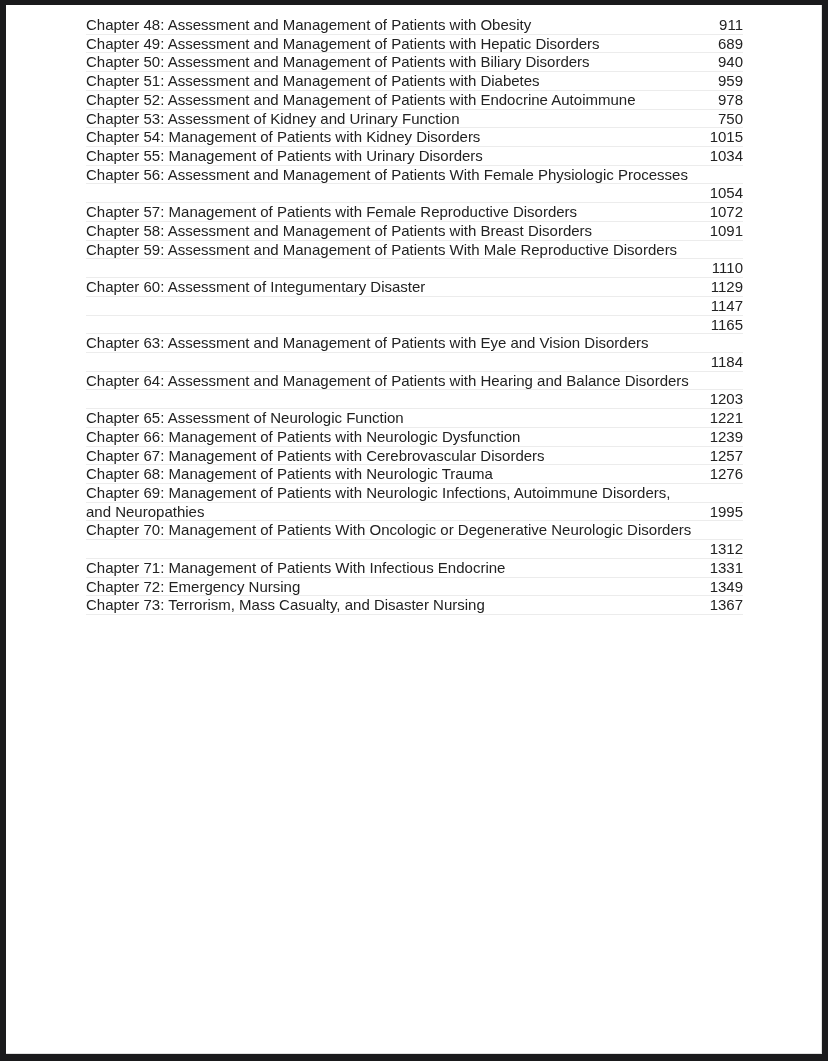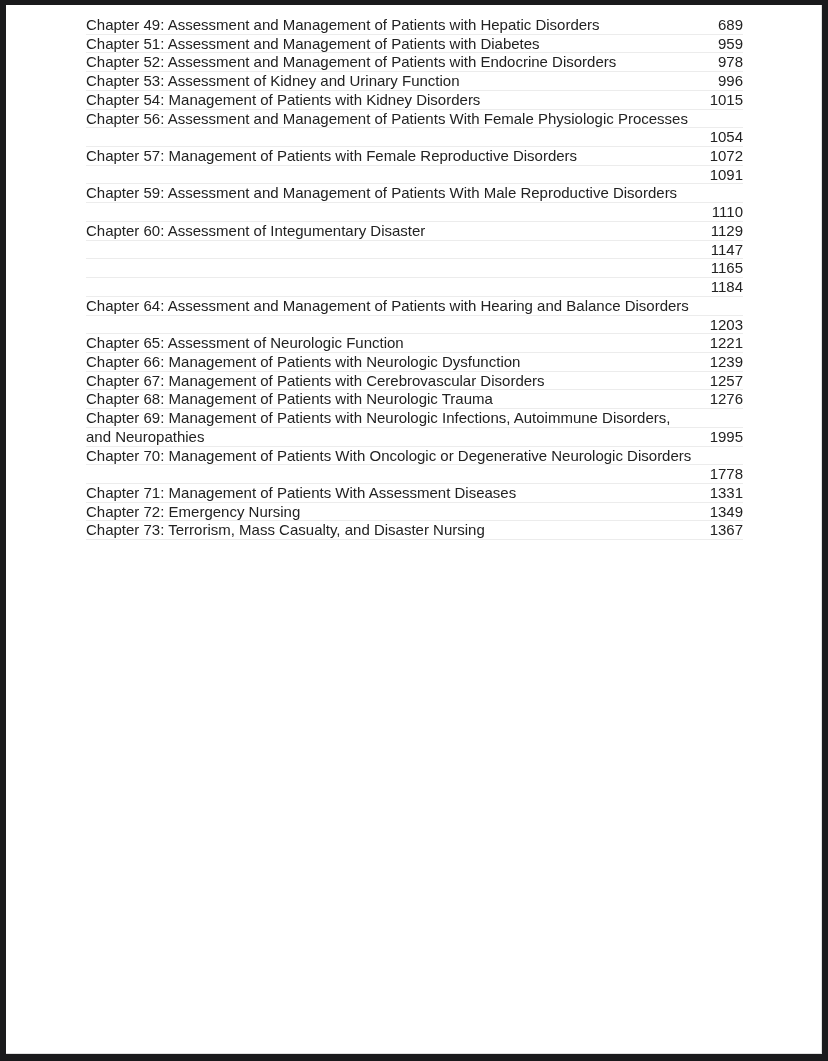--- a/index.html
+++ b/index.html
@@ -51,64 +51,83 @@
   }
 </style>
 </head>
 <body>
 
 <div class="screen">
   <div class="page">
     <div class="toc" id="toc">
         <div class="entry">
           <div class="row">
+            <span class="title">Chapter 48: Assessment and Management of Patients with Obesity</span>
+            <span class="num">911</span>
+          </div>
+        </div>
+        <div class="entry">
+          <div class="row">
             <span class="title">Chapter 49: Assessment and Management of Patients with Hepatic Disorders</span>
             <span class="num">689</span>
           </div>
         </div>
         <div class="entry">
           <div class="row">
+            <span class="title">Chapter 50: Assessment and Management of Patients with Biliary Disorders</span>
+            <span class="num">940</span>
+          </div>
+        </div>
+        <div class="entry">
+          <div class="row">
             <span class="title">Chapter 51: Assessment and Management of Patients with Diabetes</span>
             <span class="num">959</span>
           </div>
         </div>
         <div class="entry">
           <div class="row">
-            <span class="title">Chapter 52: Assessment and Management of Patients with Endocrine Disorders</span>
+            <span class="title">Chapter 52: Assessment and Management of Patients with Endocrine Autoimmune</span>
             <span class="num">978</span>
           </div>
         </div>
         <div class="entry">
           <div class="row">
             <span class="title">Chapter 53: Assessment of Kidney and Urinary Function</span>
-            <span class="num">996</span>
+            <span class="num">750</span>
           </div>
         </div>
         <div class="entry">
           <div class="row">
             <span class="title">Chapter 54: Management of Patients with Kidney Disorders</span>
             <span class="num">1015</span>
           </div>
         </div>
         <div class="entry">
           <div class="row">
+            <span class="title">Chapter 55: Management of Patients with Urinary Disorders</span>
+            <span class="num">1034</span>
+          </div>
+        </div>
+        <div class="entry">
+          <div class="row">
             <span class="title">Chapter 56: Assessment and Management of Patients With Female Physiologic Processes</span>
           </div>
           <div class="row">
             <span class="num">1054</span>
           </div>
         </div>
         <div class="entry">
           <div class="row">
             <span class="title">Chapter 57: Management of Patients with Female Reproductive Disorders</span>
             <span class="num">1072</span>
           </div>
         </div>
         <div class="entry">
           <div class="row">
+            <span class="title">Chapter 58: Assessment and Management of Patients with Breast Disorders</span>
             <span class="num">1091</span>
           </div>
         </div>
         <div class="entry">
           <div class="row">
             <span class="title">Chapter 59: Assessment and Management of Patients With Male Reproductive Disorders</span>
           </div>
           <div class="row">
             <span class="num">1110</span>
           </div>
@@ -124,20 +143,23 @@
             <span class="num">1147</span>
           </div>
         </div>
         <div class="entry">
           <div class="row">
             <span class="num">1165</span>
           </div>
         </div>
         <div class="entry">
           <div class="row">
+            <span class="title">Chapter 63: Assessment and Management of Patients with Eye and Vision Disorders</span>
+          </div>
+          <div class="row">
             <span class="num">1184</span>
           </div>
         </div>
         <div class="entry">
           <div class="row">
             <span class="title">Chapter 64: Assessment and Management of Patients with Hearing and Balance Disorders</span>
           </div>
           <div class="row">
             <span class="num">1203</span>
           </div>
@@ -173,26 +195,26 @@
           <div class="row">
             <span class="title">and Neuropathies</span>
             <span class="num">1995</span>
           </div>
         </div>
         <div class="entry">
           <div class="row">
             <span class="title">Chapter 70: Management of Patients With Oncologic or Degenerative Neurologic Disorders</span>
           </div>
           <div class="row">
-            <span class="num">1778</span>
-          </div>
-        </div>
-        <div class="entry">
-          <div class="row">
-            <span class="title">Chapter 71: Management of Patients With Assessment Diseases</span>
+            <span class="num">1312</span>
+          </div>
+        </div>
+        <div class="entry">
+          <div class="row">
+            <span class="title">Chapter 71: Management of Patients With Infectious Endocrine</span>
             <span class="num">1331</span>
           </div>
         </div>
         <div class="entry">
           <div class="row">
             <span class="title">Chapter 72: Emergency Nursing</span>
             <span class="num">1349</span>
           </div>
         </div>
         <div class="entry">

